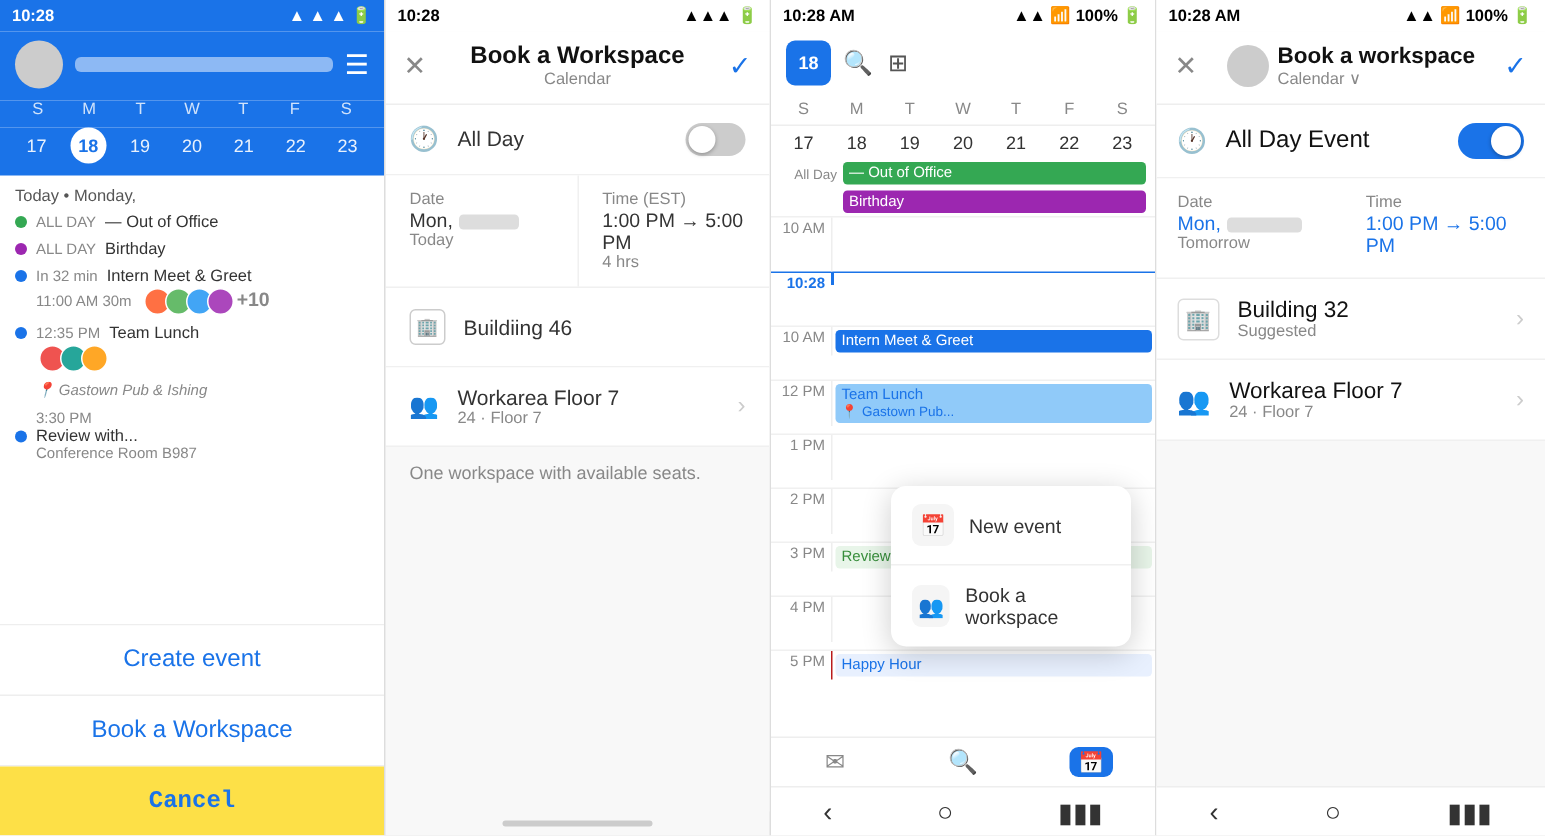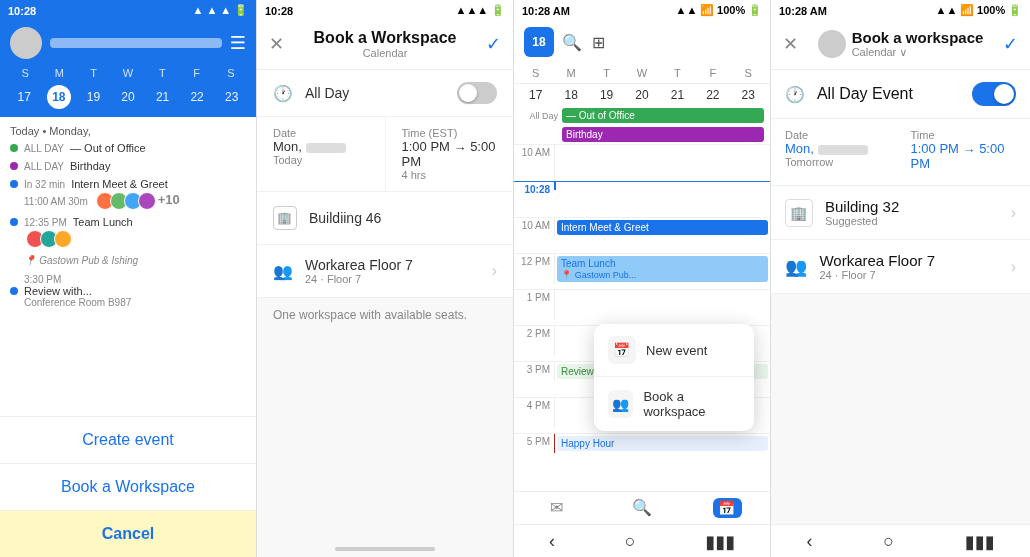--- a/index.html
+++ b/index.html
@@ -176,22 +176,23 @@
     }
     .p1-cancel-btn {
       display: block;
       width: 100%;
       padding: 14px;
       text-align: center;
       font-size: 16px;
       color: #1a73e8;
       font-weight: 600;
       border: none;
-      background: #fef9c3;
+      background: #fde047;
       cursor: pointer;
+      font-family: Liberation Mono, monospace;
     }
 
     
     .panel2 {
       width: 257px;
       height: 557px;
       background: #f8f8f8;
       display: flex;
       flex-direction: column;
       border-right: 1px solid #ddd;

